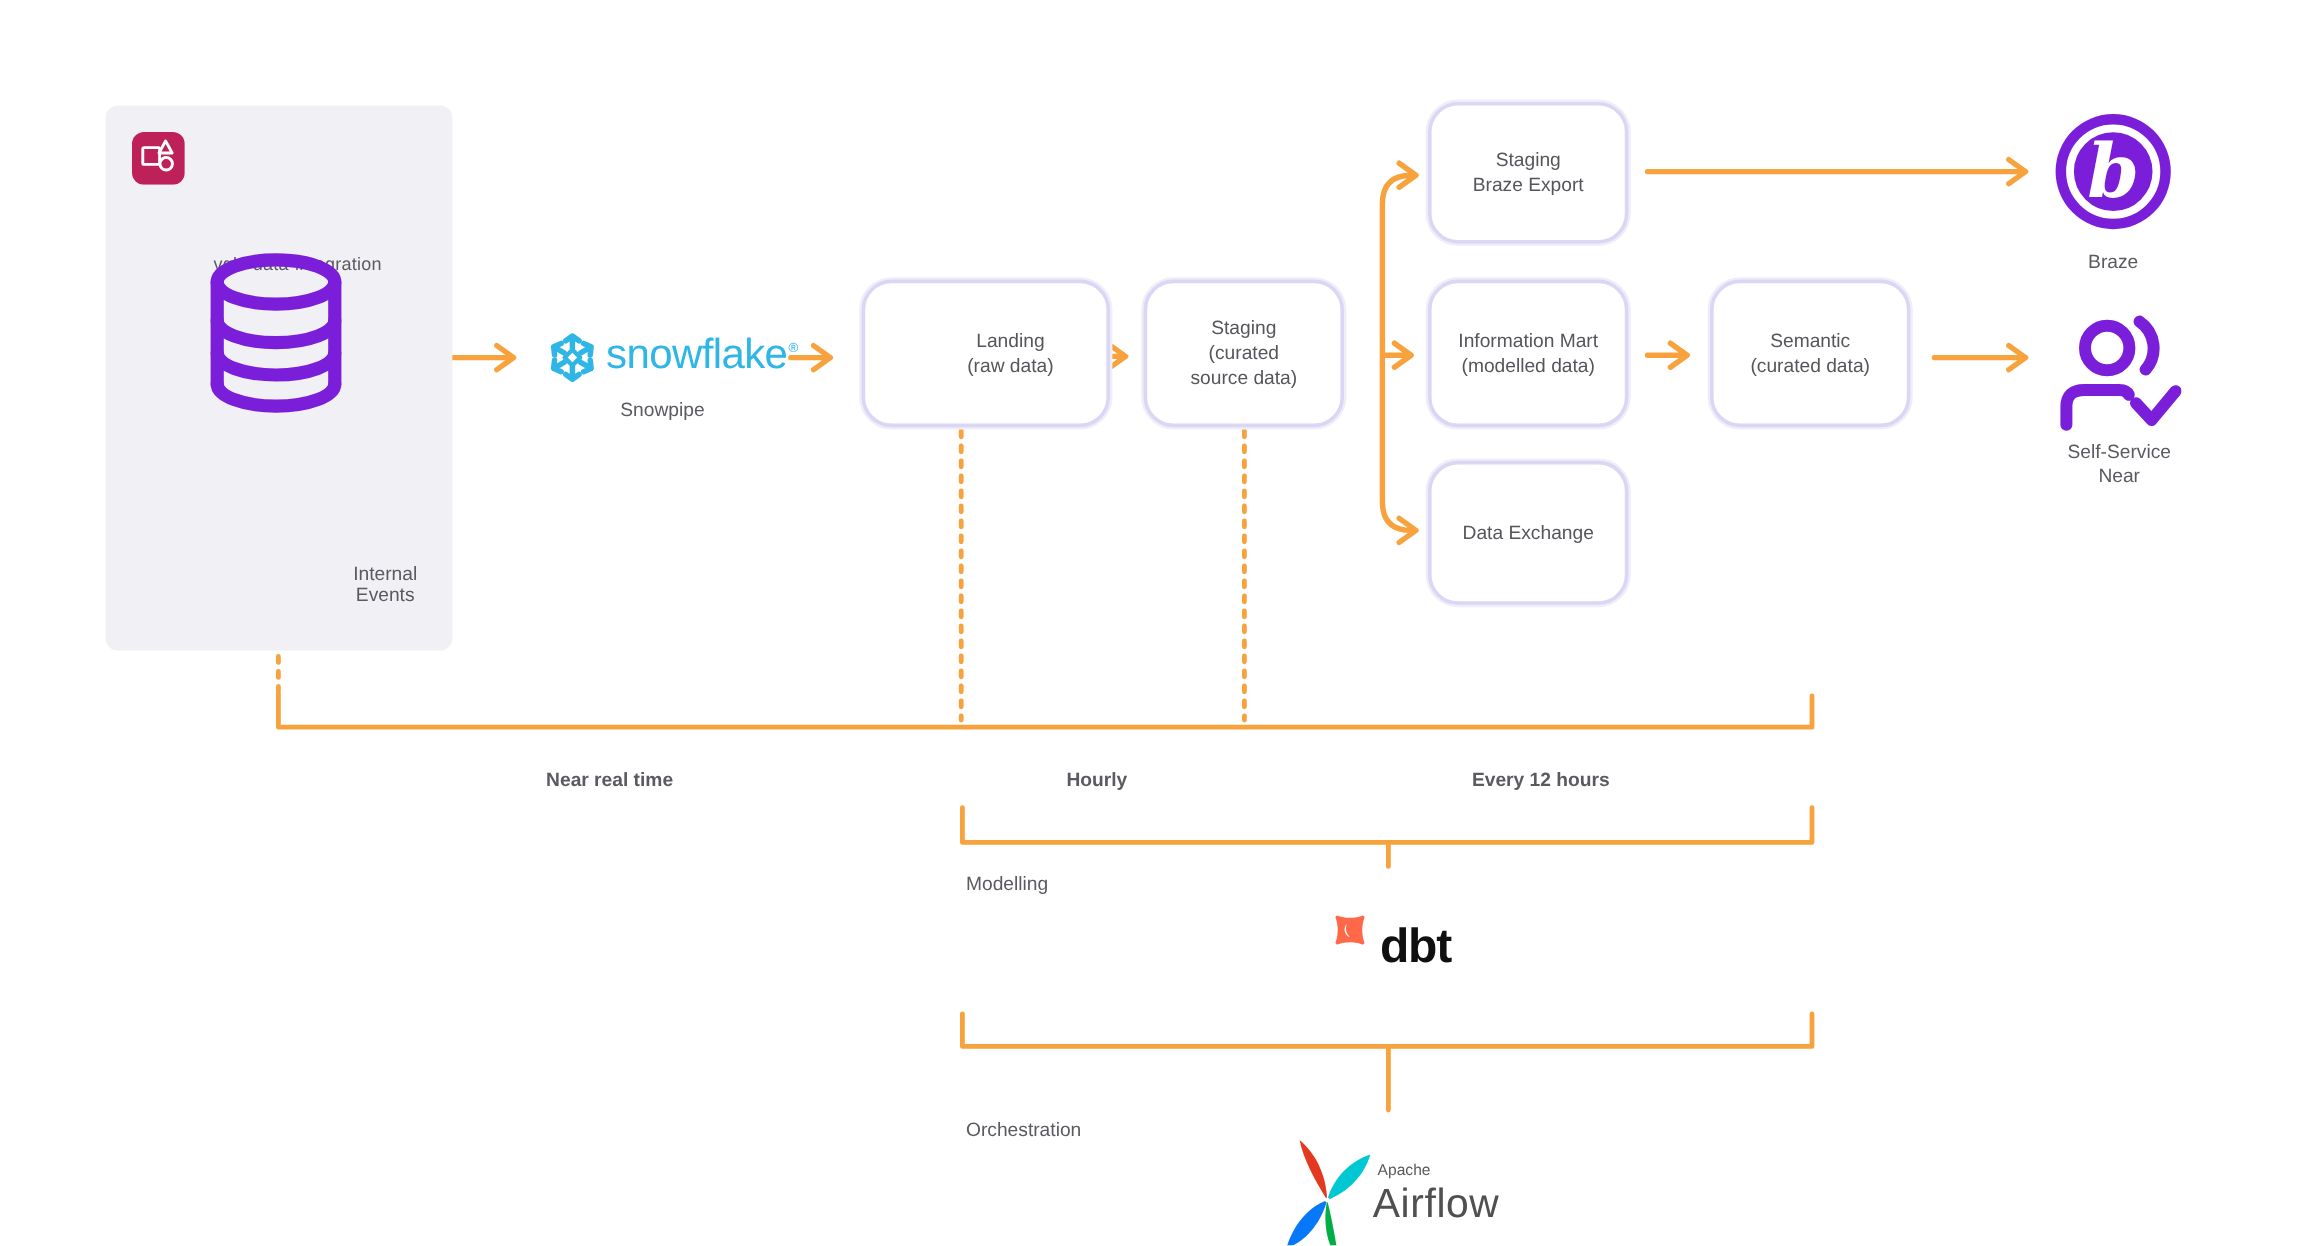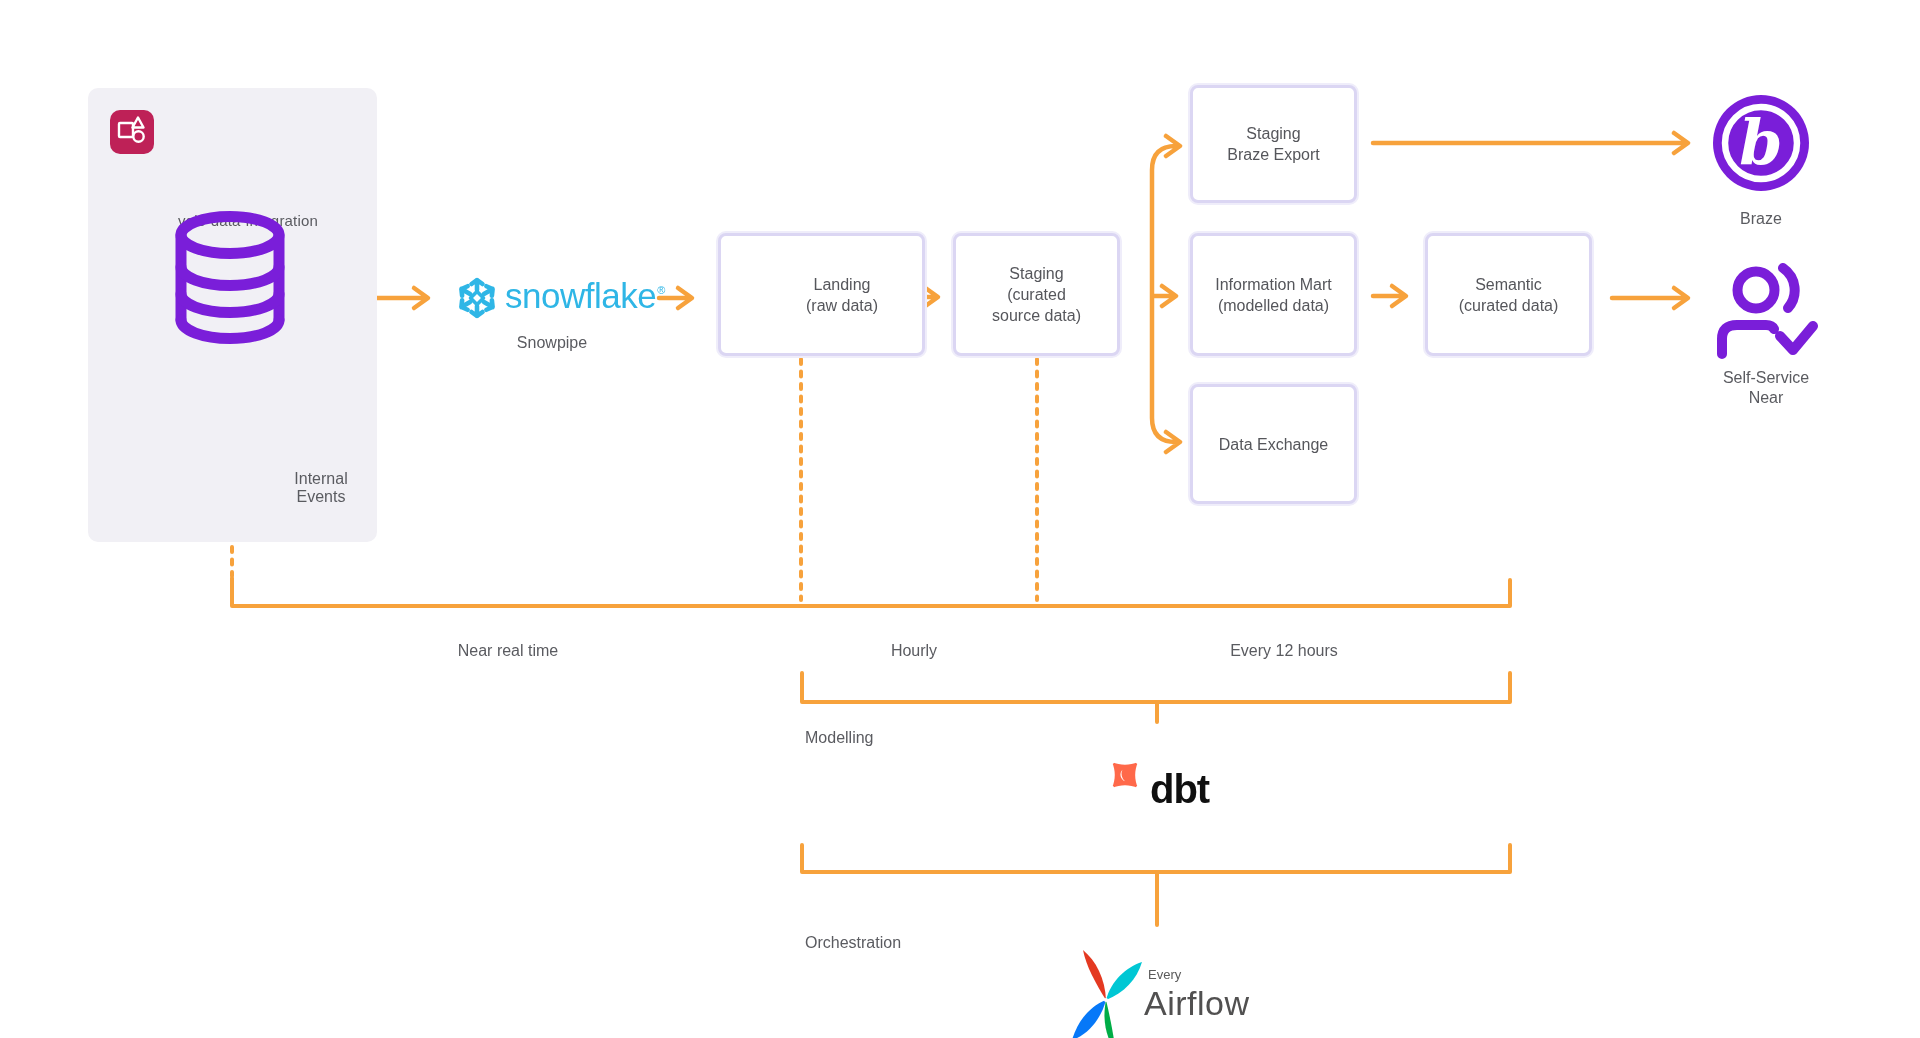--- a/index.html
+++ b/index.html
@@ -9,39 +9,39 @@
   }
   .overlay{position:absolute;left:0;top:0;pointer-events:none;}
   .abs{position:absolute;}
   .centered{transform:translateX(-50%);text-align:center;}
   
   .panel{position:absolute;left:88px;top:88px;width:289px;height:454px;background:#F1F0F5;border-radius:10px;}
   .panel-project{position:absolute;left:90px;top:124px;font-size:15px;color:#5A5B60;letter-spacing:.2px;}
   .panel-icon{position:absolute;left:22px;top:22px;}
   .internal-events-label{position:absolute;left:233px;top:382px;font-size:16px;color:#5A5B60;}
   
-  .node{position:absolute;background:#ffffff;border:3px solid #DBD6F3;border-radius:8px;
+  .node{position:absolute;background:#ffffff;border:3px solid #DBD6F3;border-radius:25px;
         box-shadow:0 0 0 2px #EFEDFA;display:flex;align-items:center;justify-content:center;}
   .node-label{font-size:16px;line-height:21px;color:#55565B;text-align:center;white-space:pre-line;}
   .n-landing{left:718px;top:233px;width:160px;height:117px;padding-left:41px;}
   .n-staging{left:953px;top:233px;width:161px;height:117px;}
   .n-braze-export{left:1190px;top:85px;width:161px;height:112px;}
   .n-infomart{left:1190px;top:233px;width:161px;height:117px;}
   .n-dataexchange{left:1190px;top:384px;width:161px;height:114px;}
   .n-semantic{left:1425px;top:233px;width:161px;height:117px;}
   
   .sf-glyph{position:absolute;left:455px;top:276px;}
   .sf-word{position:absolute;left:505px;top:276px;font-size:35px;font-weight:400;color:#2FB6E6;letter-spacing:-.5px;}
   .sf-reg{font-size:11px;vertical-align:14px;margin-left:1px;}
   .sf-caption{position:absolute;left:552px;top:334px;font-size:16px;color:#5A5B60;}
   
   .braze-label{position:absolute;left:1761px;top:210px;font-size:16px;color:#5A5B60;}
   .users-label{position:absolute;left:1766px;top:368px;font-size:16px;line-height:20px;color:#5A5B60;white-space:pre-line;}
   
-  .sched{position:absolute;top:642px;font-size:16px;color:#5A5B60;}
+  .sched{position:absolute;top:642px;font-size:16px;color:#5A5B60;font-weight:bold;}
   .sched-1{left:508px;} .sched-2{left:914px;} .sched-3{left:1284px;}
   .bracket-label{position:absolute;font-size:16px;color:#5A5B60;}
   .lbl-modelling{left:805px;top:729px;}
   .lbl-orchestration{left:805px;top:934px;}
   
   .dbt-icon{position:absolute;left:1104px;top:754px;}
   .dbt-word{position:absolute;left:1150px;top:751px;font-size:40px;font-weight:700;color:#101010;letter-spacing:-1px;margin-top:16px;}
   
   .airflow-icon{position:absolute;left:1070px;top:948px;}
   .airflow-apache{position:absolute;left:1148px;top:967px;font-size:13px;color:#5A5A5A;}
@@ -187,16 +187,16 @@
   <div class="dbt-word">dbt</div>
 
   <div class="bracket-label lbl-orchestration">Orchestration</div>
   <svg class="airflow-icon" width="74" height="106" viewBox="0 0 74 106">
     <path d="M13,2 C26,13 35,30 36,52 C26,36 16,18 13,2 Z" fill="#E43921"></path>
     <path d="M72,14 C56,19 41,33 36,52 C54,45 67,31 72,14 Z" fill="#00C7D4"></path>
     <path d="M2,92 C18,87 31,71 36,52 C18,59 7,75 2,92 Z" fill="#0678F8"></path>
     <path d="M46,104 C43,85 40,68 36,52 C32,72 36,90 46,104 Z" fill="#00AD46"></path>
     <circle cx="36" cy="52" r="2" fill="#ffffff"></circle>
   </svg>
-  <div class="airflow-apache">Every</div>
+  <div class="airflow-apache">Apache</div>
   <div class="airflow-word">Airflow</div>
 
 </div>
 
 </body></html>

